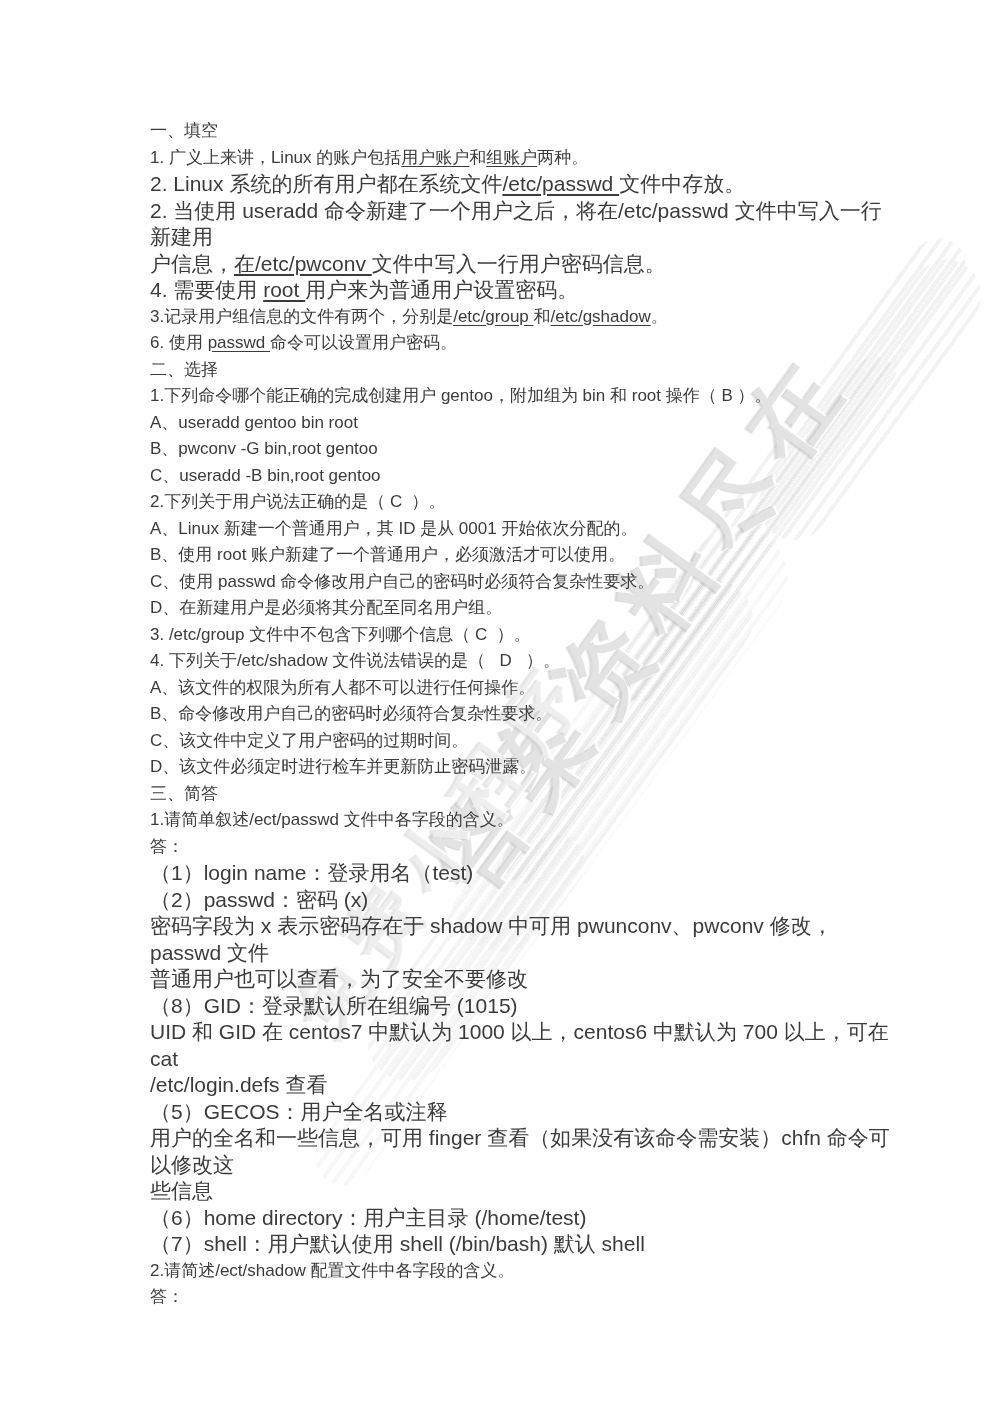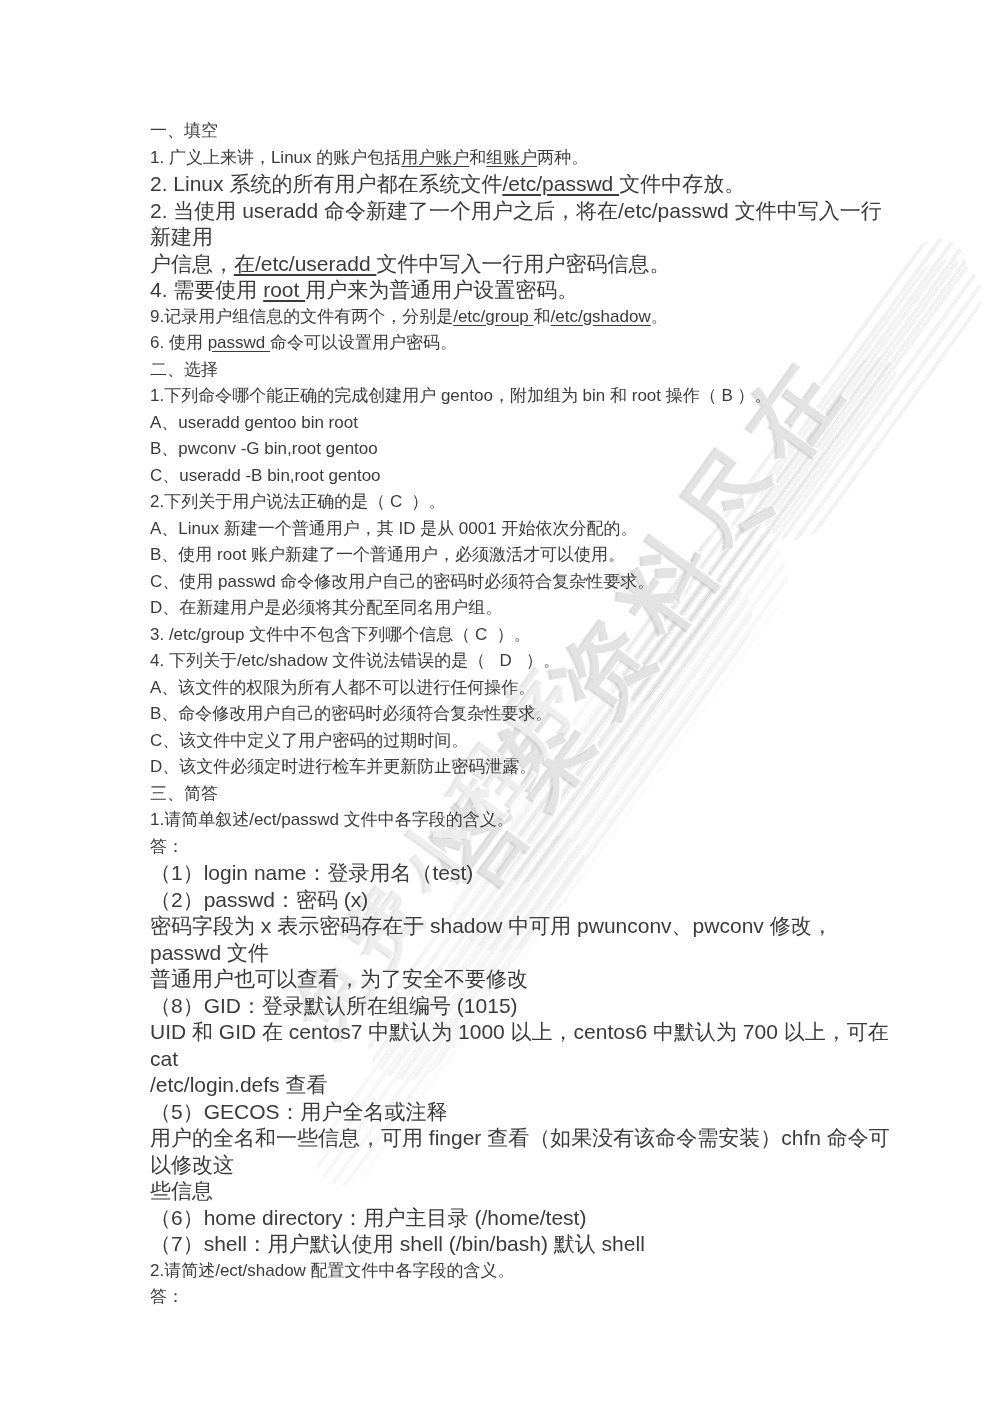--- a/index.html
+++ b/index.html
@@ -72,23 +72,23 @@
   <div class="wm-stroke wm-s6"></div>
   <div class="wm-text wm-text1">答案资料尽在</div>
   <div class="wm-text wm-text2">免费小程序</div>
 </div>
 
 <div class="doc" id="doc" style="color: rgb(59, 59, 59);">
     <div class="doc-line"><span class="">一、填空</span></div>
     <div class="doc-line"><span class="">1. 广义上来讲，Linux 的账户包括</span><span class="u">用户账户</span><span class="">和</span><span class="u">组账户</span><span class="">两种。</span></div>
     <div class="doc-line lg"><span class="">2. Linux 系统的所有用户都在系统文件</span><span class="u">/etc/passwd </span><span class="">文件中存放。</span></div>
     <div class="doc-line lg"><span class="">2. 当使用 useradd 命令新建了一个用户之后，将在/etc/passwd 文件中写入一行新建用</span></div>
-    <div class="doc-line lg"><span class="">户信息，</span><span class="u">在/etc/useradd </span><span class="">文件中写入一行用户密码信息。</span></div>
+    <div class="doc-line lg"><span class="">户信息，</span><span class="u">在/etc/pwconv </span><span class="">文件中写入一行用户密码信息。</span></div>
     <div class="doc-line lg"><span class="">4. 需要使用 </span><span class="u">root </span><span class="">用户来为普通用户设置密码。</span></div>
-    <div class="doc-line"><span class="">9.记录用户组信息的文件有两个，分别是</span><span class="u">/etc/group </span><span class="">和</span><span class="u">/etc/gshadow</span><span class="">。</span></div>
+    <div class="doc-line"><span class="">3.记录用户组信息的文件有两个，分别是</span><span class="u">/etc/group </span><span class="">和</span><span class="u">/etc/gshadow</span><span class="">。</span></div>
     <div class="doc-line"><span class="">6. 使用 </span><span class="u">passwd </span><span class="">命令可以设置用户密码。</span></div>
     <div class="doc-line"><span class="">二、选择</span></div>
     <div class="doc-line"><span class="">1.下列命令哪个能正确的完成创建用户 gentoo，附加组为 bin 和 root 操作（ B ）。</span></div>
     <div class="doc-line"><span class="">A、useradd gentoo bin root</span></div>
     <div class="doc-line"><span class="">B、pwconv -G bin,root gentoo</span></div>
     <div class="doc-line"><span class="">C、useradd -B bin,root gentoo</span></div>
     <div class="doc-line"><span class="">2.下列关于用户说法正确的是（ C  ）。</span></div>
     <div class="doc-line"><span class="">A、Linux 新建一个普通用户，其 ID 是从 0001 开始依次分配的。</span></div>
     <div class="doc-line"><span class="">B、使用 root 账户新建了一个普通用户，必须激活才可以使用。</span></div>
     <div class="doc-line"><span class="">C、使用 passwd 命令修改用户自己的密码时必须符合复杂性要求。</span></div>

